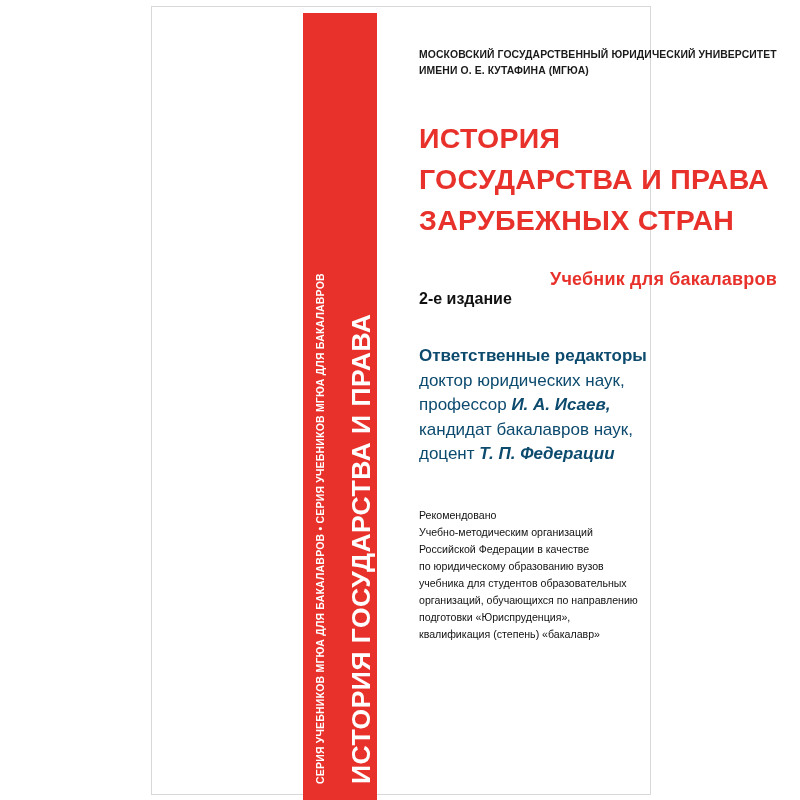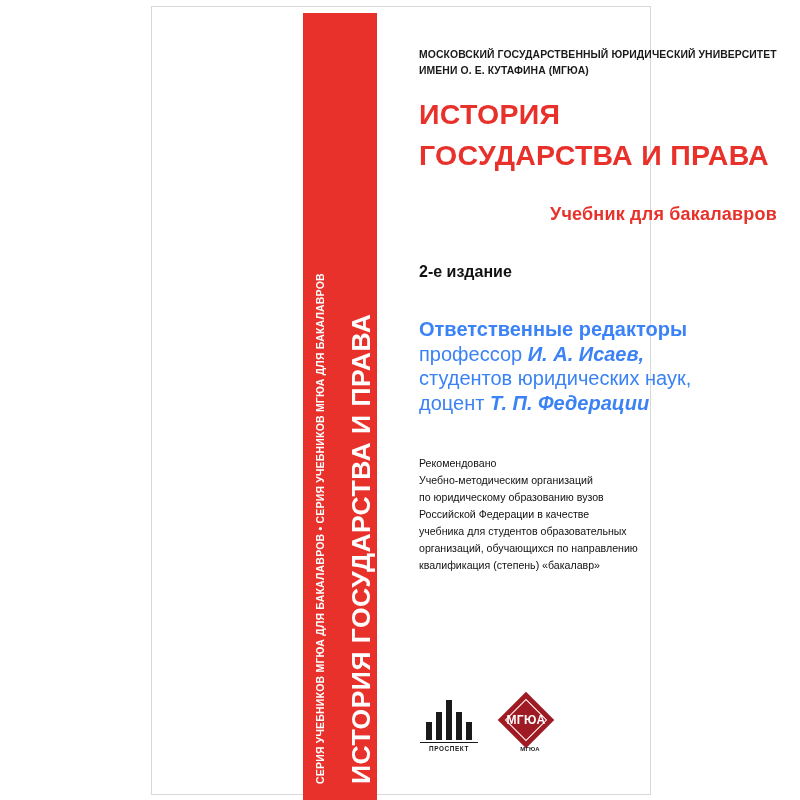--- a/index.html
+++ b/index.html
@@ -98,51 +98,50 @@
   .publisher {
     color: #1a1a1a;
     font-size: 10.4px;
     font-weight: bold;
     line-height: 15.6px;
     letter-spacing: 0.1px;
     margin-top: 4px;
   }
 
   .title-block {
-    margin-top: 16px;
+    margin-top: 40px;
   }
   .title-line {
     color: #e8312b;
     font-weight: bold;
     font-size: 28.5px;
     line-height: 41px;
     letter-spacing: 0.3px;
     white-space: nowrap;
   }
 
   .subtitle {
     margin-top: 28px;
     color: #e8312b;
     font-weight: bold;
     font-size: 18px;
     letter-spacing: 0.2px;
     text-align: right;
   }
 
   .edition {
-    margin-top: 38px;
     color: #111111;
     font-weight: bold;
     font-size: 16px;
   }
 
   .editors {
     margin-top: 36px;
-    color: #3b82f6;
-    font-size: 20px;
+    color: #0c4a6e;
+    font-size: 17px;
     line-height: 24.5px;
   }
   .editors .hdr { font-weight: bold; }
   .editors .nm { font-weight: bold; font-style: italic; }
 
   .recommend {
     margin-top: 40px;
     color: #111111;
     font-size: 10.6px;
     line-height: 17px;
@@ -258,66 +257,49 @@
     <div class="face">
 
       <div class="publisher">
         <div>МОСКОВСКИЙ ГОСУДАРСТВЕННЫЙ ЮРИДИЧЕСКИЙ УНИВЕРСИТЕТ</div>
         <div>ИМЕНИ О. Е. КУТАФИНА (МГЮА)</div>
       </div>
 
       <div class="title-block">
         <div class="title-line">ИСТОРИЯ</div>
         <div class="title-line">ГОСУДАРСТВА И ПРАВА</div>
+        <div class="title-line">ЗАРУБЕЖНЫХ СТРАН</div>
       </div>
 
       <div class="subtitle">Учебник для бакалавров</div>
 
       <div class="edition">2-е издание</div>
 
       <div class="editors">
         <div class="hdr">Ответственные редакторы</div>
+        <div>доктор юридических наук,</div>
         <div>
           <span>профессор</span>
           <span class="nm">И. А. Исаев,</span>
         </div>
-        <div>студентов юридических наук,</div>
+        <div>кандидат бакалавров наук,</div>
         <div>
           <span>доцент</span>
           <span class="nm">Т. П. Федерации</span>
         </div>
       </div>
 
       <div class="recommend">
         <div>Рекомендовано</div>
         <div>Учебно-методическим организаций</div>
+        <div>Российской Федерации в качестве</div>
         <div>по юридическому образованию вузов</div>
-        <div>Российской Федерации в качестве</div>
         <div>учебника для студентов образовательных</div>
         <div>организаций, обучающихся по направлению</div>
+        <div>подготовки «Юриспруденция»,</div>
         <div>квалификация (степень) «бакалавр»</div>
       </div>
 
     </div>
 
-    <div class="logos">
-
-      <div class="prospekt">
-        <div class="bars">
-          <i style="left:0px;height:18px;"></i>
-          <i style="left:10px;height:28px;"></i>
-          <i style="left:20px;height:40px;"></i>
-          <i style="left:30px;height:28px;"></i>
-          <i style="left:40px;height:18px;"></i>
-        </div>
-        <div class="label">ПРОСПЕКТ</div>
-      </div>
-
-      <div class="mgua">
-        <div class="diamond"></div>
-        <div class="mark">МГЮА</div>
-        <div class="cap">МГЮА</div>
-      </div>
-
-    </div>
 
   </div>
 </div>
 
 </body></html>

